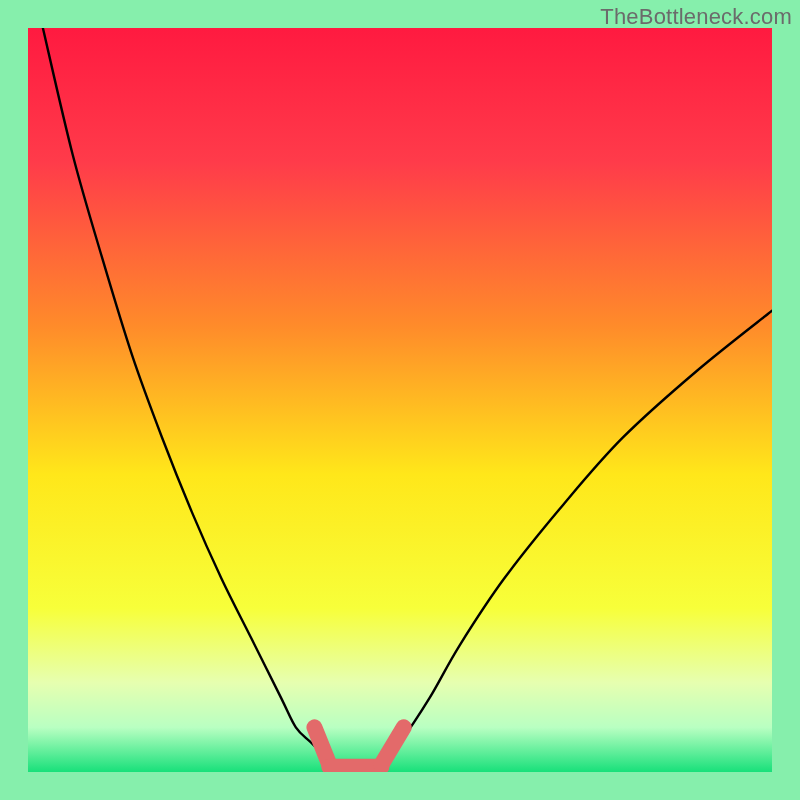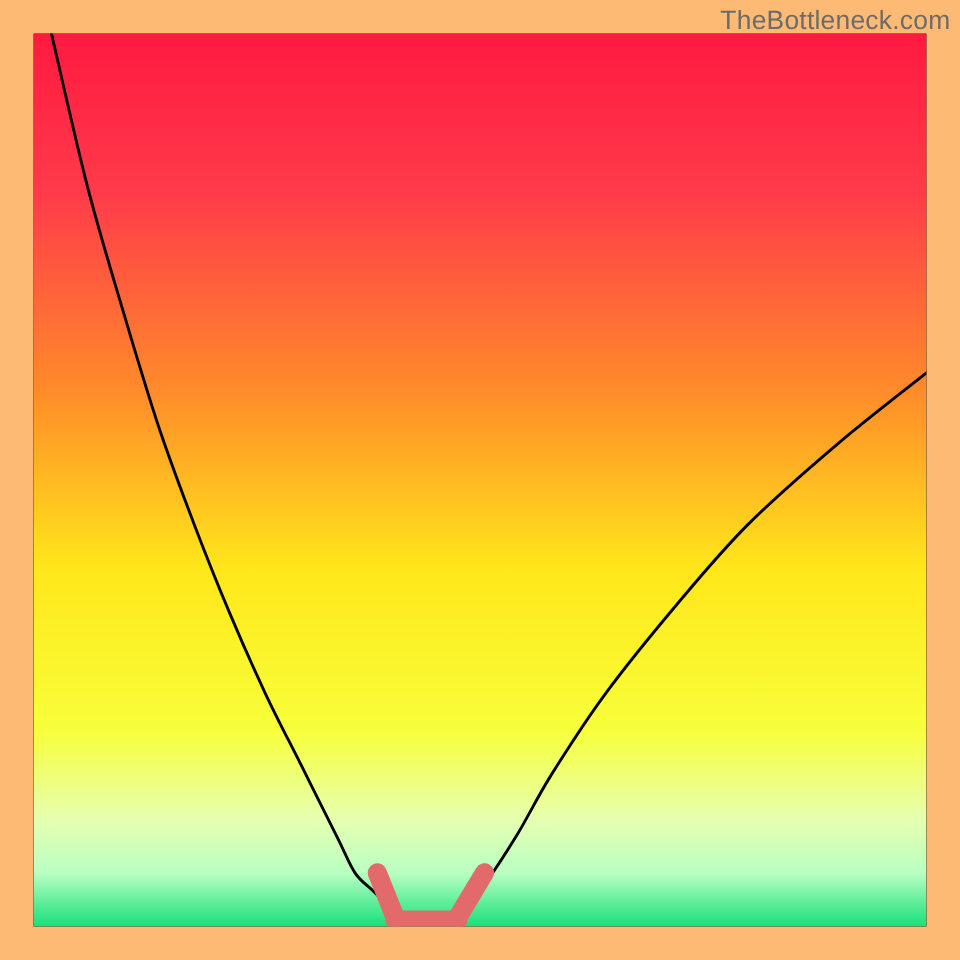--- a/index.html
+++ b/index.html
@@ -8,21 +8,21 @@
     width: 800px;
     height: 800px;
     background: #000;
     font-family: Arial, Helvetica, sans-serif;
     overflow: hidden;
   }
   .frame {
     position: relative;
     width: 800px;
     height: 800px;
-    background: #fdba74;
+    background: #86efac;
   }
   .watermark {
     position: absolute;
     top: 4px;
     right: 8px;
     color: #6b6b6b;
     font-size: 22px;
     font-weight: 500;
     letter-spacing: 0.2px;
     z-index: 20;

